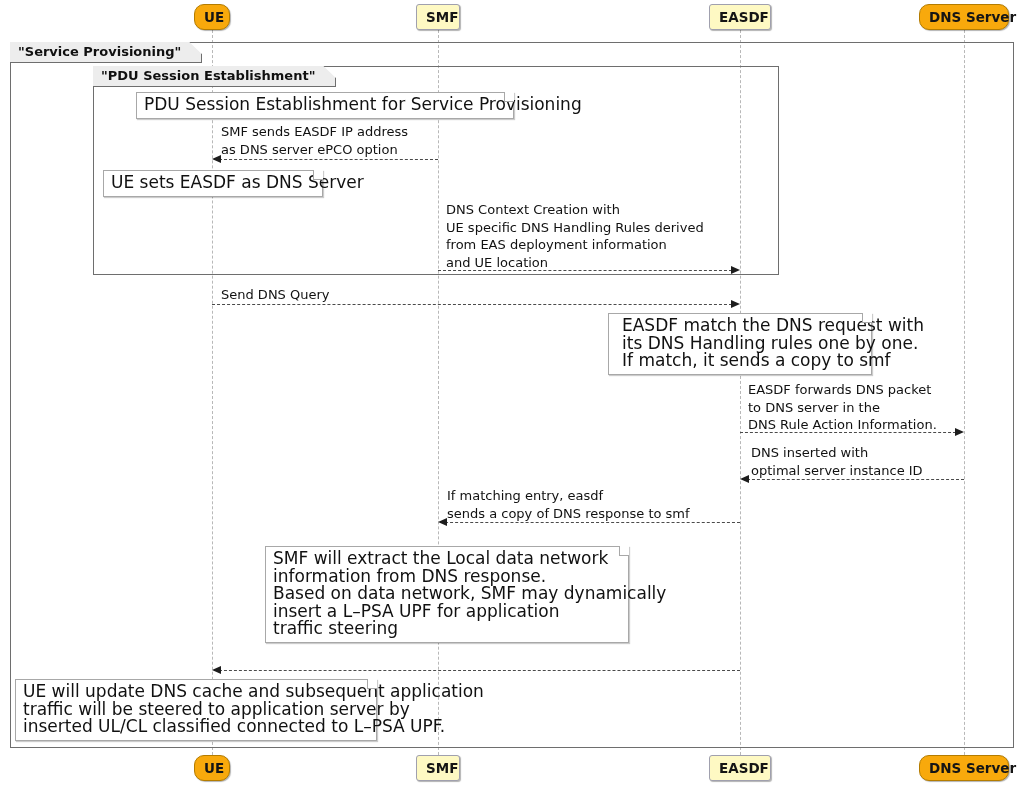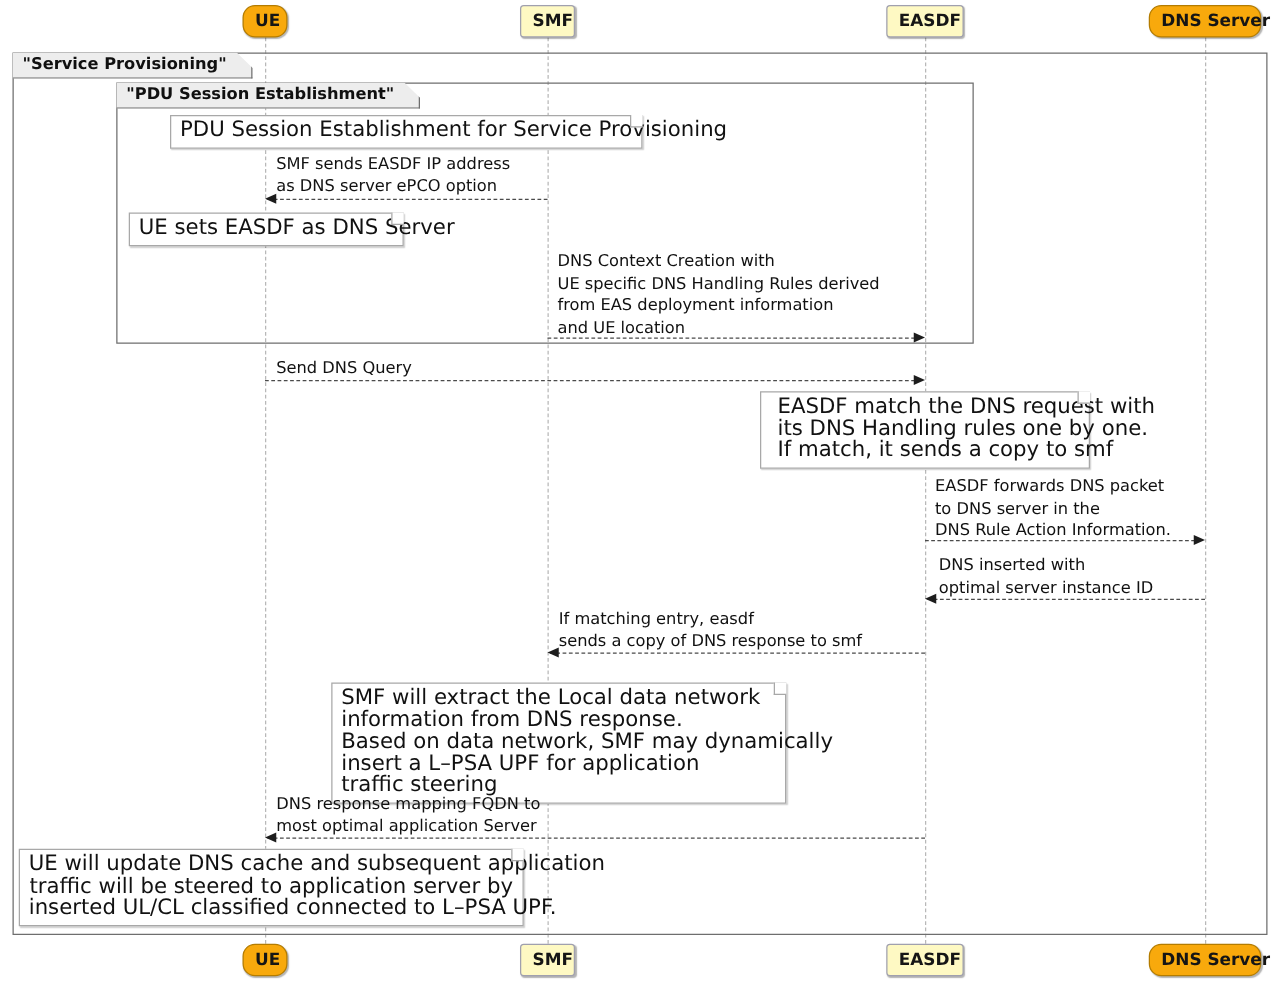--- a/index.html
+++ b/index.html
@@ -186,22 +186,20 @@
 sends a copy of DNS response to smf</div>
   <div class="arrow-line" style="left:440px; top:522px; width:300px;"></div>
   <div class="arrow-head left" style="left:438px; top:518px;"></div>
 
   <div class="note" style="left:265px; top:534px; width:364px;margin-top:12px;">SMF will extract the Local data network
 information from DNS response.
 Based on data network, SMF may dynamically
 insert a L–PSA UPF for application
 traffic steering</div>
 
-  <div class="msg-label" style="left:221px; top:635px;">DNS response mapping FQDN to
-most optimal application Server</div>
   <div class="arrow-line" style="left:214px; top:670px; width:526px;"></div>
   <div class="arrow-head left" style="left:212px; top:666px;"></div>
 
-  <div class="note" style="left:15px; top:679px; width:404px;text-align:center;">UE will update DNS cache and subsequent application
+  <div class="note" style="left:15px; top:679px; width:362px;">UE will update DNS cache and subsequent application
 traffic will be steered to application server by
 inserted UL/CL classified connected to L–PSA UPF.</div>
 
 </div>
 
 </body></html>

